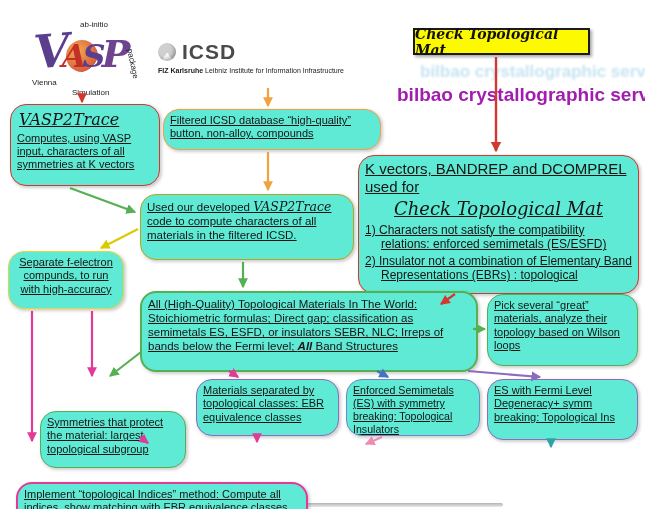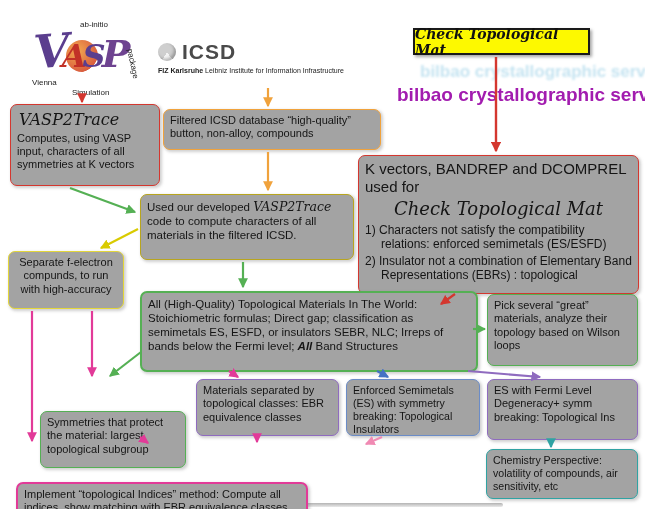--- a/index.html
+++ b/index.html
@@ -1,23 +1,23 @@
 <!DOCTYPE html>
 <html><head>
 <meta charset="utf-8">
 <style>
   * { box-sizing: border-box; margin: 0; padding: 0; }
   html, body { background: #fff; }
   body { font-family: "Liberation Sans", sans-serif; color: #111; }
   .stage { position: relative; width: 645px; height: 509px; background: #fff; overflow: hidden; }
 
   
-  .box { position: absolute; background: #a3a3a3; border-radius: 7px; padding: 4px 6px;
+  .box { position: absolute; background: #5eead4; border-radius: 16px; padding: 4px 6px;
          font-size: 11px; line-height: 1.22; color: #151515; z-index: 3; overflow: hidden;
-         box-shadow: 1.5px 1.5px 3px rgba(120,120,120,.35); }
+         box-shadow: 1.5px 1.5px 3px rgba(120,120,120,.35); text-decoration: underline; }
   .b-red    { border: 1.6px solid #d4372f; }
   .b-orange { border: 1.6px solid #f0a23c; }
   .b-olive  { border: 1.6px solid #b8a51e; }
   .b-yellow { border: 1.6px solid #e3d63a; }
   .b-green  { border: 1.6px solid #55b054; }
   .b-blue   { border: 1.6px solid #6b8cc7; }
   .b-purple { border: 1.6px solid #8f6bbf; }
   .b-magenta{ border: 2px solid #e23a98; margin-top: 38px; }
   .b-pink   { border: 1.6px solid #f08ab3; }
   .b-teal   { border: 1.6px solid #2fa3a3; }
@@ -144,23 +144,20 @@
 
   <div class="box b-purple" style="left:487px; top:379px; width:151px; height:61px;">
     <div>ES with Fermi Level Degeneracy+ symm breaking: Topological Ins</div>
   </div>
 
   <div class="box b-magenta" style="left:16px; top:444px; width:292px; height:52px;">
     <div>Implement “topological Indices” method: Compute all indices, show matching with EBR equivalence classes</div>
   </div>
 
 
-  <div class="box b-teal" style="left:486px; top:449px; width:152px; height:50px; font-size:10.6px;">
-    <div>Chemistry Perspective: volatility of compounds, air sensitivity, etc</div>
-  </div>
 
   <svg class="arrows" width="645" height="509" viewBox="0 0 645 509">
     <defs>
       <marker id="ah-red" viewBox="0 0 8 8" refX="7" refY="4" markerWidth="4.5" markerHeight="4.5" orient="auto">
           <path d="M0,0 L8,4 L0,8 Z" fill="#d4372f"></path>
         </marker>
       <marker id="ah-orange" viewBox="0 0 8 8" refX="7" refY="4" markerWidth="4.5" markerHeight="4.5" orient="auto">
           <path d="M0,0 L8,4 L0,8 Z" fill="#f0a23c"></path>
         </marker>
       <marker id="ah-green" viewBox="0 0 8 8" refX="7" refY="4" markerWidth="4.5" markerHeight="4.5" orient="auto">

